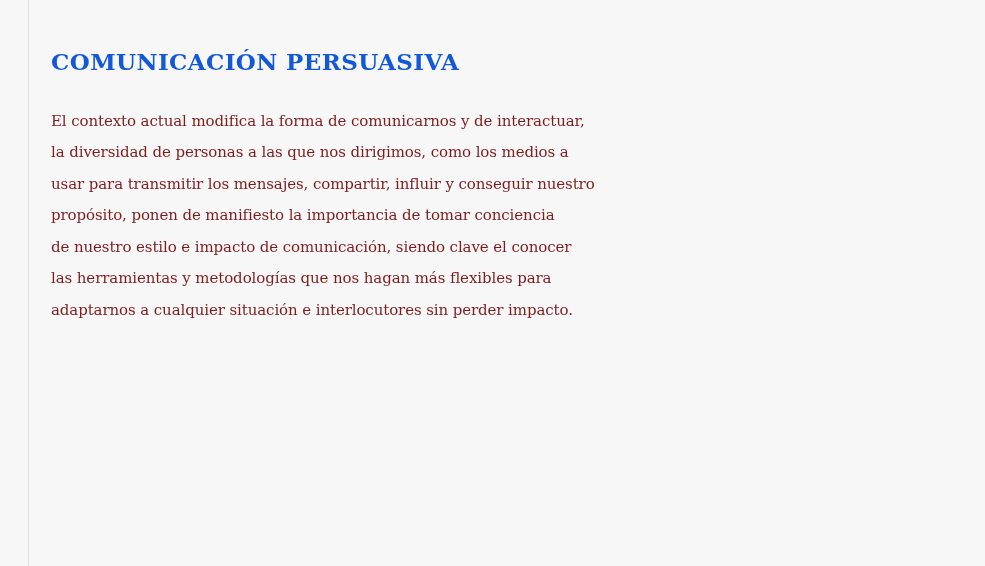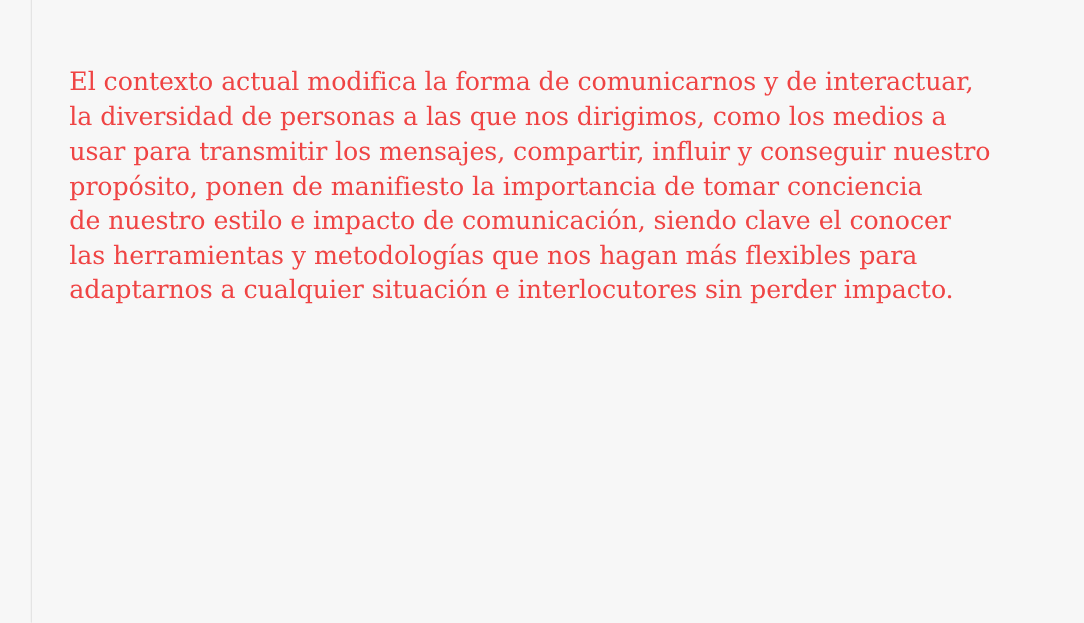--- a/index.html
+++ b/index.html
@@ -37,35 +37,36 @@
   .heading {
     color: #1358d8;
     font-family: "DejaVu Serif", serif;
     font-weight: bold;
     font-size: 23px;
     letter-spacing: 0.4px;
     line-height: 1.2;
     margin: 0 0 30px 0;
   }
   .body-text {
-    color: #ef4444;
+    color: #7f1d1d;
     font-family: "DejaVu Serif", serif;
-    font-size: 23px;
+    font-size: 15px;
     line-height: 31.5px;
     letter-spacing: -0.1px;
-    margin: 12px;
+    margin: 0;
     white-space: pre-line;
   }
 </style>
 </head>
 <body>
 
 <div class="page">
   <div class="left-rule"></div>
   <div class="content">
+    <h1 class="heading">COMUNICACIÓN PERSUASIVA</h1>
     <p class="body-text">El contexto actual modifica la forma de comunicarnos y de interactuar,
 la diversidad de personas a las que nos dirigimos, como los medios a
 usar para transmitir los mensajes, compartir, influir y conseguir nuestro
 propósito, ponen de manifiesto la importancia de tomar conciencia
 de nuestro estilo e impacto de comunicación, siendo clave el conocer
 las herramientas y metodologías que nos hagan más flexibles para
 adaptarnos a cualquier situación e interlocutores sin perder impacto.</p>
   </div>
 </div>
 

